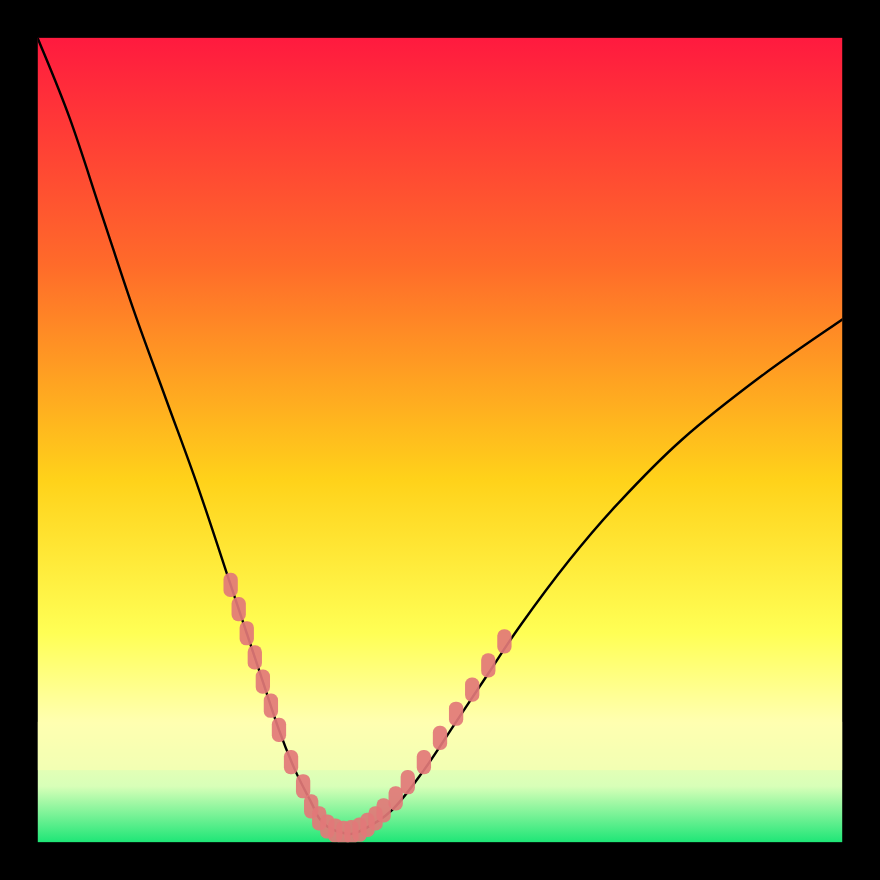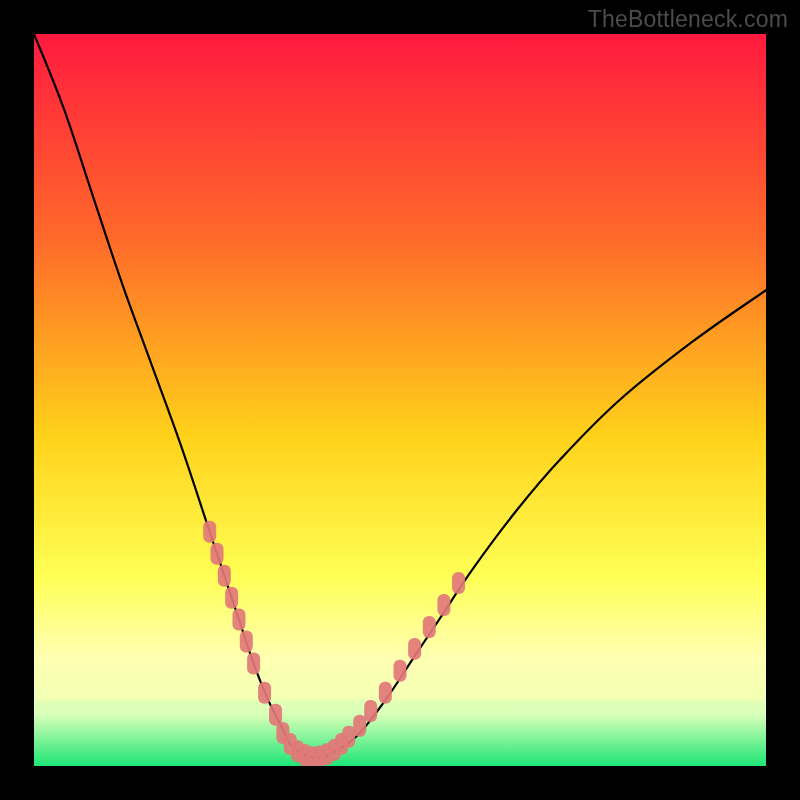--- a/index.html
+++ b/index.html
@@ -83,14 +83,13 @@
           <rect x="330.22" y="666.1" width="13" height="22" rx="6" ry="6" fill="#e27878" opacity="0.92"></rect>
           <rect x="344.86" y="647.8" width="13" height="22" rx="6" ry="6" fill="#e27878" opacity="0.92"></rect>
           <rect x="359.5" y="625.84" width="13" height="22" rx="6" ry="6" fill="#e27878" opacity="0.92"></rect>
           <rect x="374.14" y="603.88" width="13" height="22" rx="6" ry="6" fill="#e27878" opacity="0.92"></rect>
           <rect x="388.78000000000003" y="581.92" width="13" height="22" rx="6" ry="6" fill="#e27878" opacity="0.92"></rect>
           <rect x="403.42" y="559.96" width="13" height="22" rx="6" ry="6" fill="#e27878" opacity="0.92"></rect>
           <rect x="418.05999999999995" y="538" width="13" height="22" rx="6" ry="6" fill="#e27878" opacity="0.92"></rect>
         </g>
       </svg>
   </div>
-  <div class="watermark">TheBottleneck.com</div>
 </div>
 
 </body></html>

